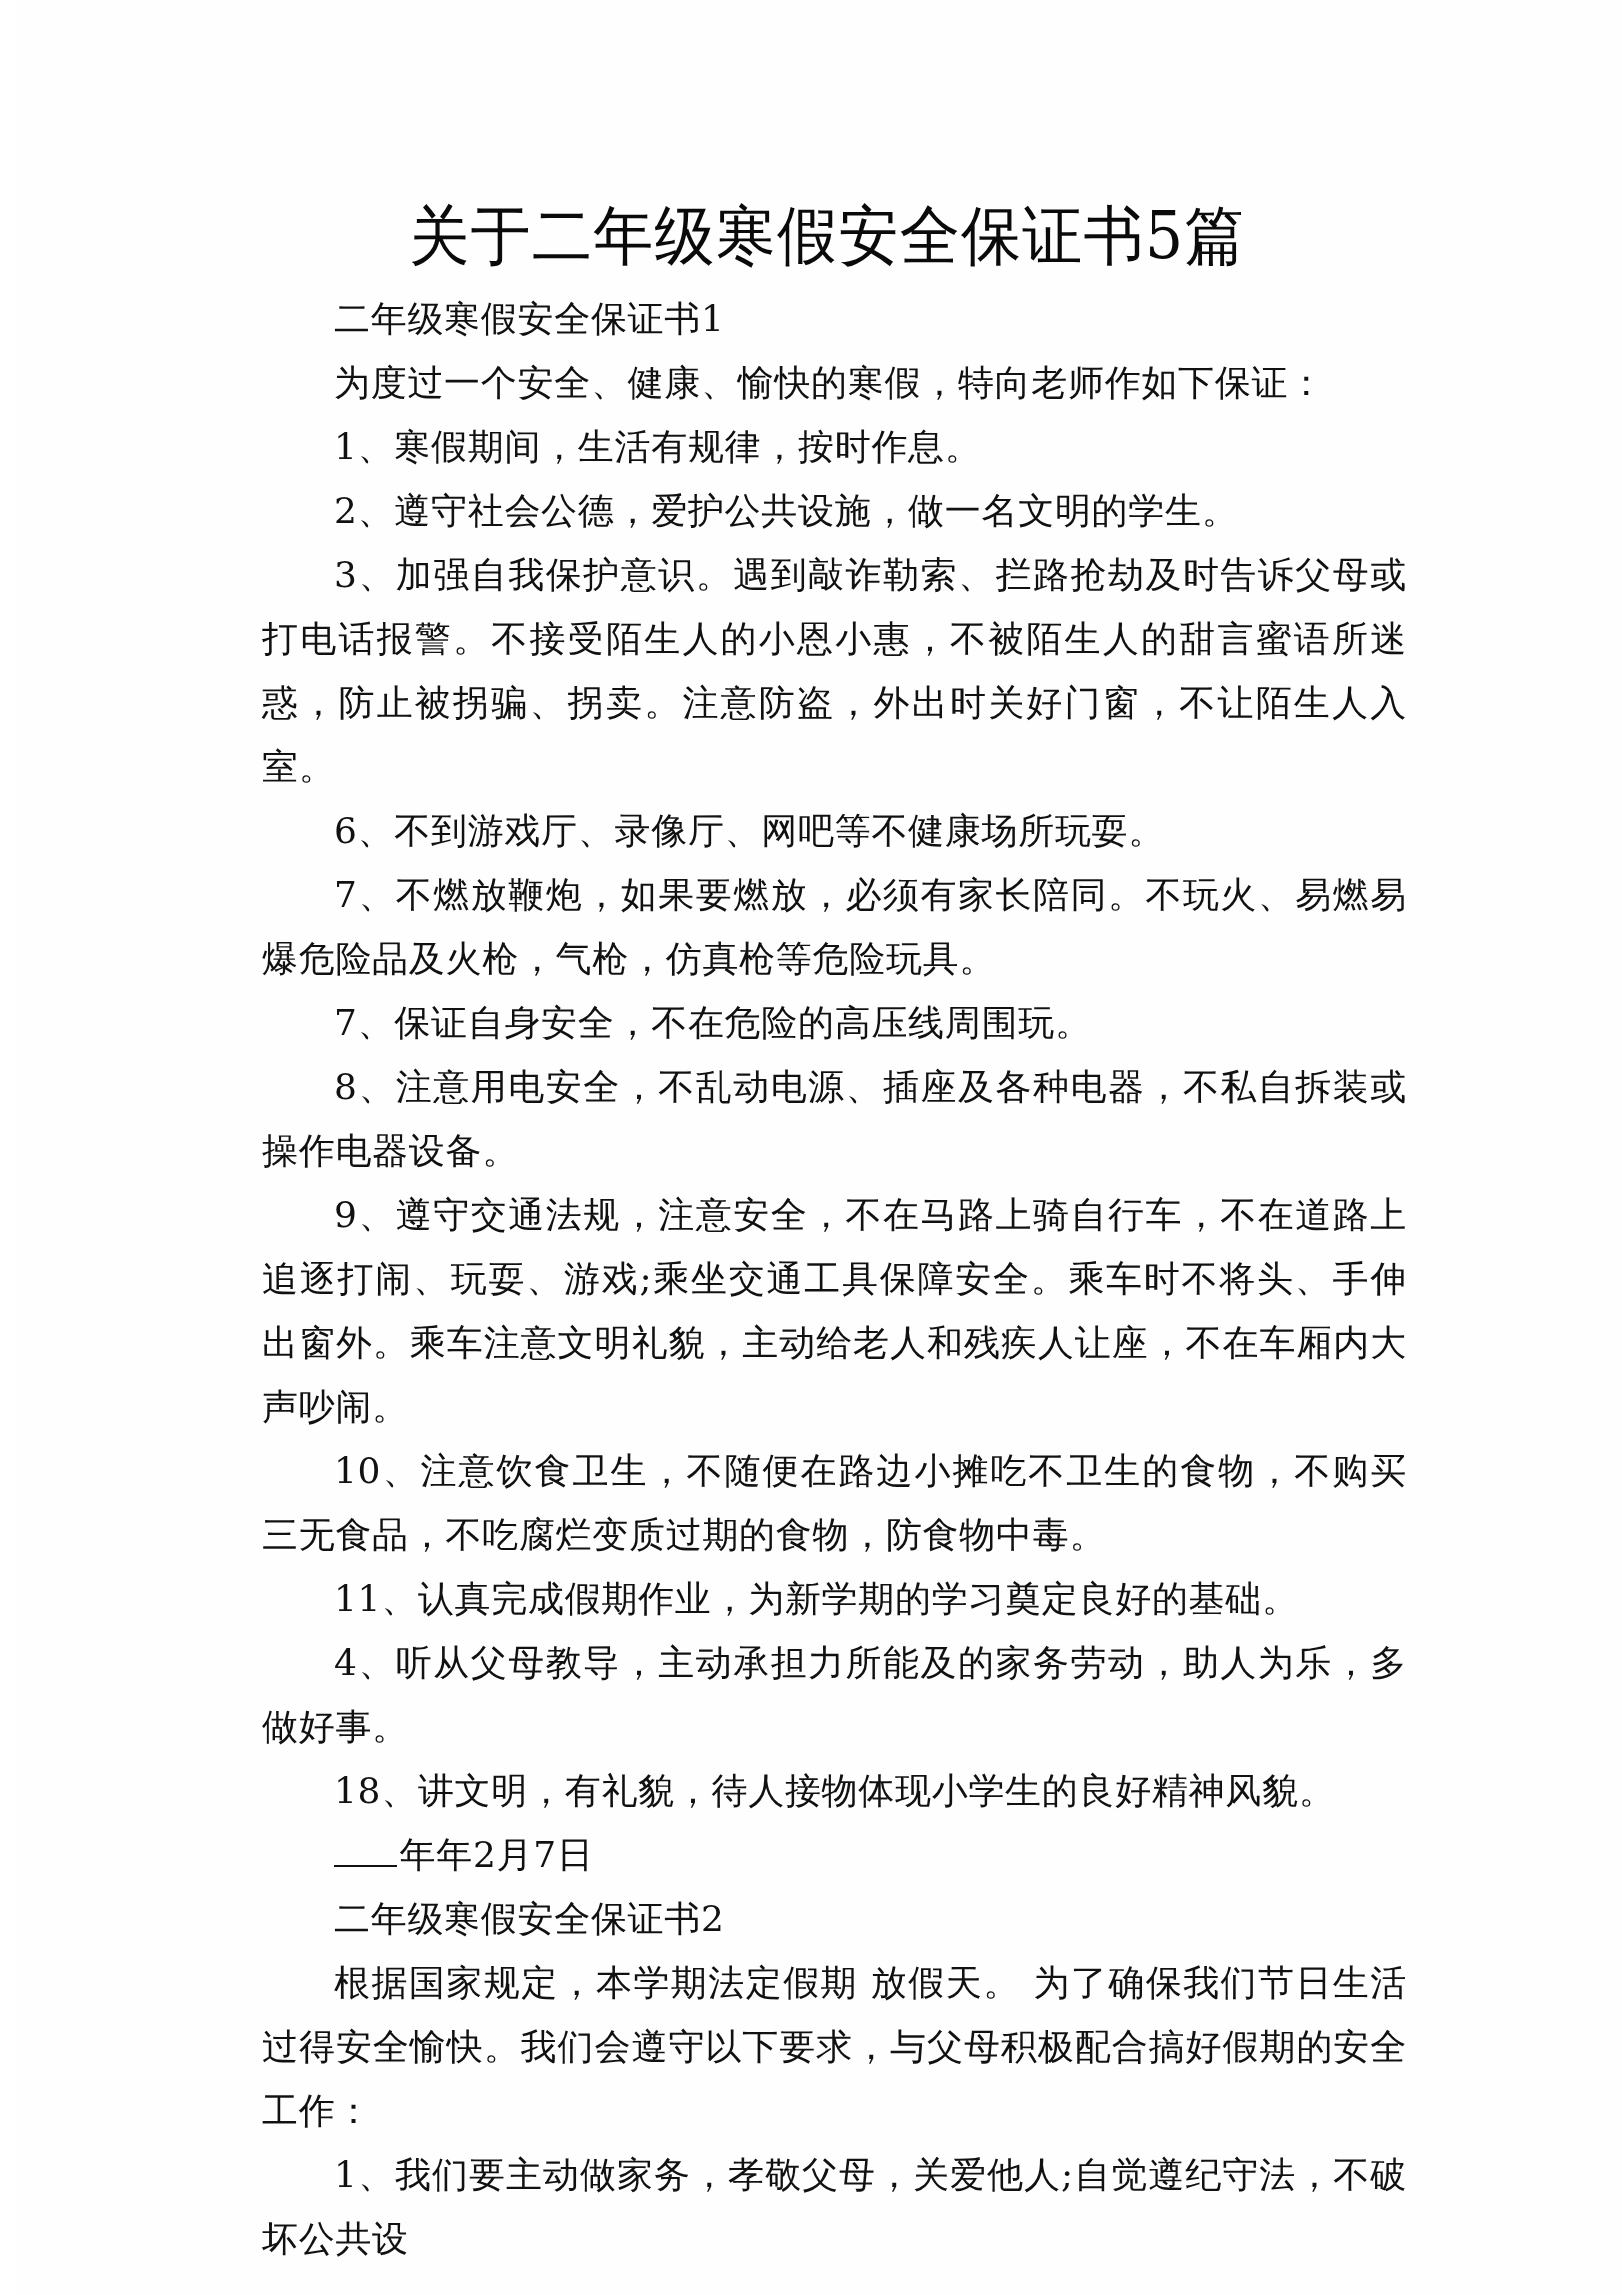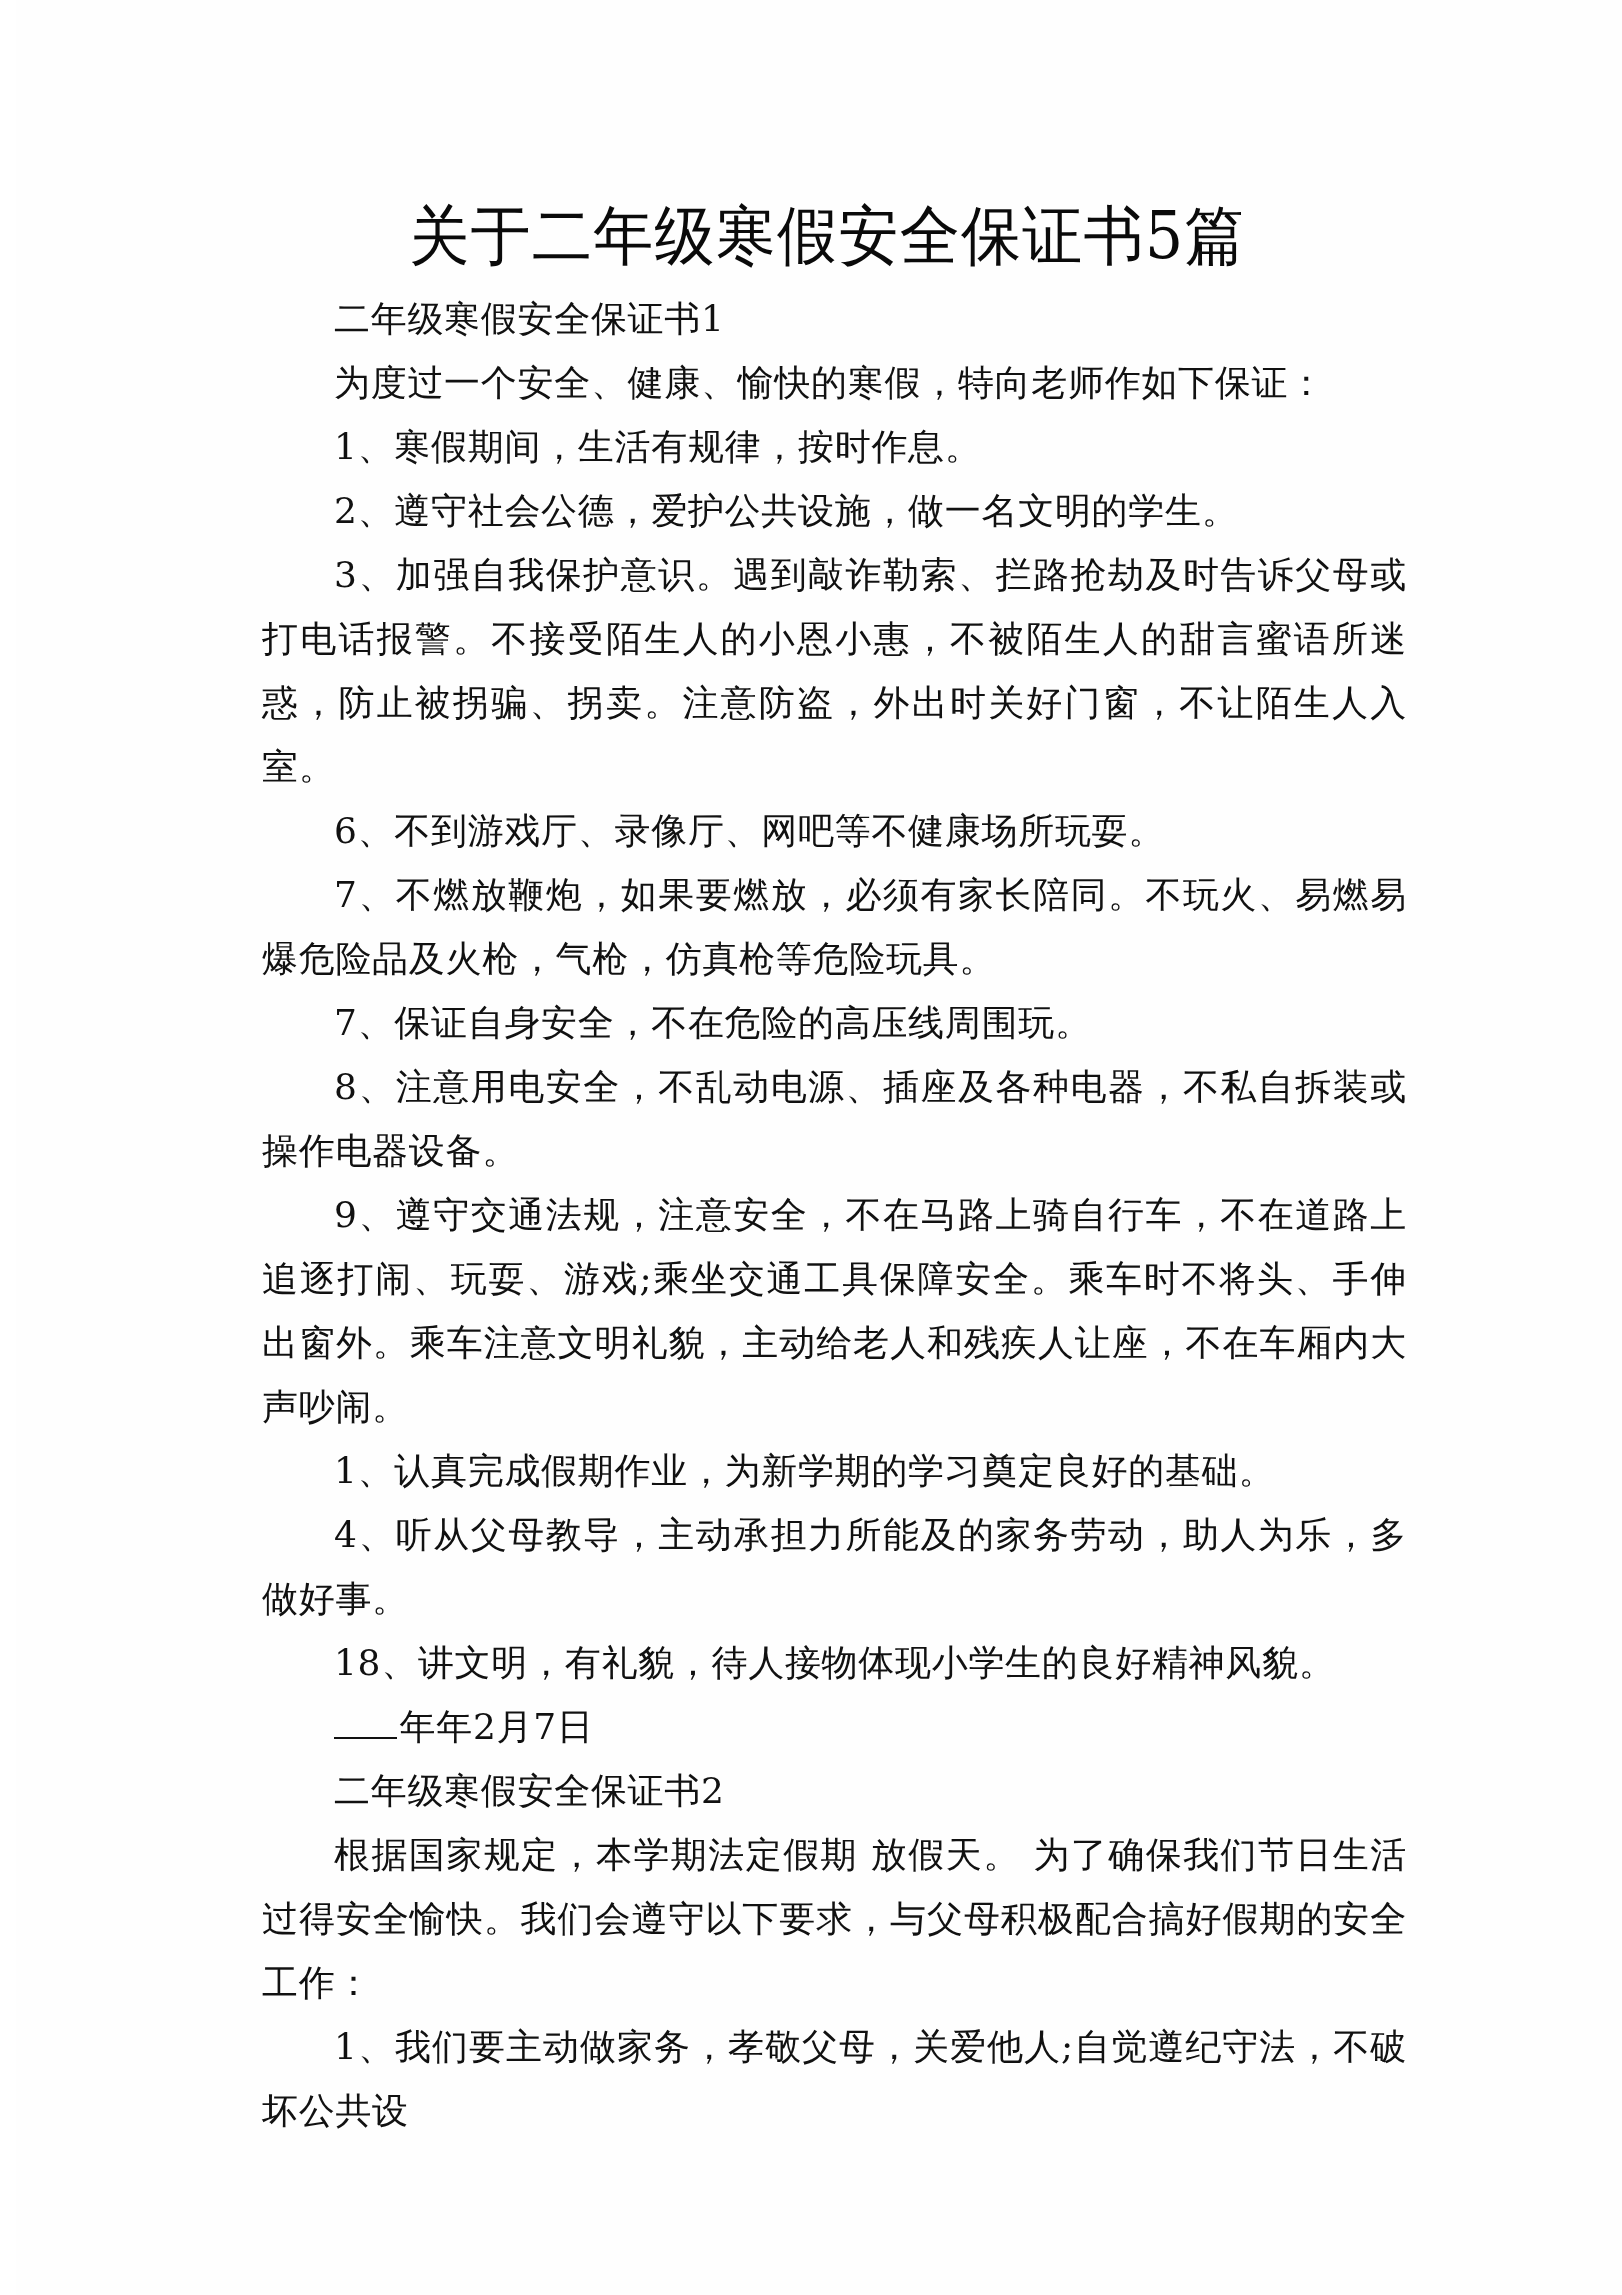--- a/index.html
+++ b/index.html
@@ -73,21 +73,22 @@
     <p class="para">二年级寒假安全保证书1</p>
     <p class="para">为度过一个安全、健康、愉快的寒假，特向老师作如下保证：</p>
     <p class="para">1、寒假期间，生活有规律，按时作息。</p>
     <p class="para">2、遵守社会公德，爱护公共设施，做一名文明的学生。</p>
     <p class="para">3、加强自我保护意识。遇到敲诈勒索、拦路抢劫及时告诉父母或打电话报警。不接受陌生人的小恩小惠，不被陌生人的甜言蜜语所迷惑，防止被拐骗、拐卖。注意防盗，外出时关好门窗，不让陌生人入室。</p>
     <p class="para">6、不到游戏厅、录像厅、网吧等不健康场所玩耍。</p>
     <p class="para">7、不燃放鞭炮，如果要燃放，必须有家长陪同。不玩火、易燃易爆危险品及火枪，气枪，仿真枪等危险玩具。</p>
     <p class="para">7、保证自身安全，不在危险的高压线周围玩。</p>
     <p class="para">8、注意用电安全，不乱动电源、插座及各种电器，不私自拆装或操作电器设备。</p>
     <p class="para">9、遵守交通法规，注意安全，不在马路上骑自行车，不在道路上追逐打闹、玩耍、游戏;乘坐交通工具保障安全。乘车时不将头、手伸出窗外。乘车注意文明礼貌，主动给老人和残疾人让座，不在车厢内大声吵闹。</p>
-    <p class="para">1、认真完成假期作业，为新学期的学习奠定良好的基础。</p>
+    <p class="para">10、注意饮食卫生，不随便在路边小摊吃不卫生的食物，不购买三无食品，不吃腐烂变质过期的食物，防食物中毒。</p>
+    <p class="para">11、认真完成假期作业，为新学期的学习奠定良好的基础。</p>
     <p class="para">4、听从父母教导，主动承担力所能及的家务劳动，助人为乐，多做好事。</p>
     <p class="para">18、讲文明，有礼貌，待人接物体现小学生的良好精神风貌。</p>
     <p class="para"><span class="blank"></span><span>年年2月7日</span></p>
 
     <p class="para">二年级寒假安全保证书2</p>
     <p class="para">根据国家规定，本学期法定假期 放假天。 为了确保我们节日生活过得安全愉快。我们会遵守以下要求，与父母积极配合搞好假期的安全工作：</p>
     <p class="para">1、我们要主动做家务，孝敬父母，关爱他人;自觉遵纪守法，不破坏公共设</p>
 
   </div>
 </div>

